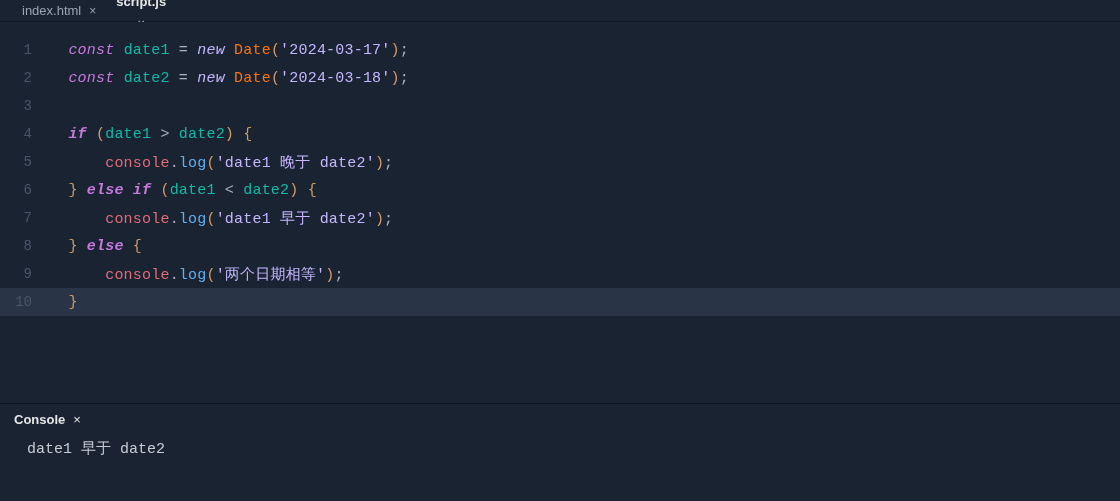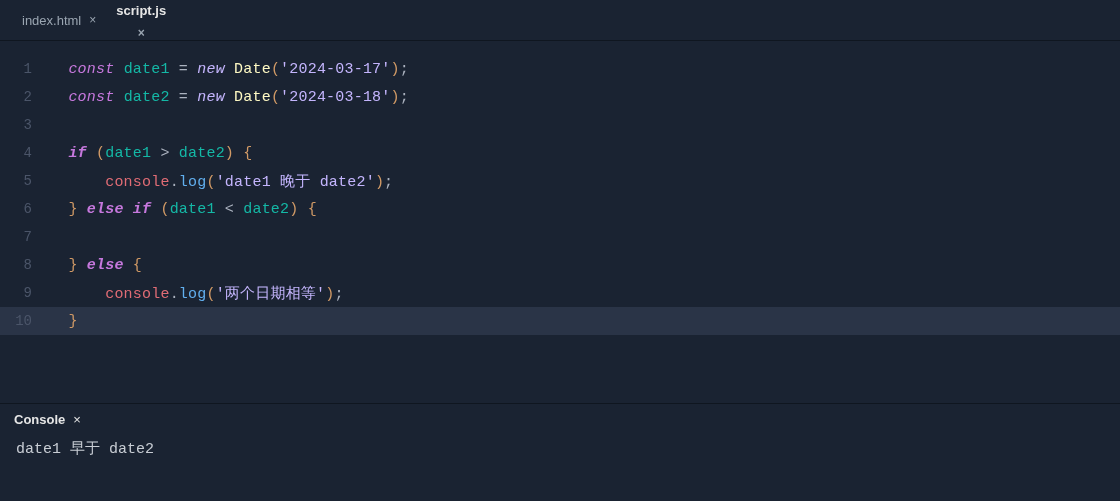--- a/index.html
+++ b/index.html
@@ -14,21 +14,21 @@
       font-family: Consolas, "Courier New", monospace;
       font-size: 14px;
       color: #abb2bf;
       overflow: hidden;
       display: flex;
       flex-direction: column;
     }
     .tabs-bar {
       display: flex;
       background: #1a2332;
-      height: 41px;
+      height: 22px;
       align-items: center;
       padding-left: 12px;
       border-bottom: 1px solid #0f1620;
     }
     .tab {
       display: flex;
       align-items: center;
       padding: 0 10px;
       height: 34px;
       color: #9aa5b1;
@@ -69,21 +69,21 @@
     }
     .code {
       white-space: pre;
       font-size: 15px;
       letter-spacing: 0.2px;
     }
     .tk-keyword { color: #c678dd; font-style: italic; }
     .tk-ident { color: #14b8a6; }
     .tk-op { color: #abb2bf; }
     .tk-new { color: #c4b5fd; font-style: italic; }
-    .tk-class { color: #fef9c3; margin-top: 28px; }
+    .tk-class { color: #f97316; margin-top: 28px; }
     .tk-paren { color: #d19a66; }
     .tk-string { color: #c4b5fd; }
     .tk-punct { color: #abb2bf; }
     .tk-brace { color: #d19a66; }
     .tk-if { color: #c678dd; font-style: italic; font-weight: bold; }
     .tk-obj { color: #e06c75; }
     .tk-prop { color: #61afef; }
     .console-panel {
       background: #1a2332;
       border-top: 1px solid #0f1620;
@@ -93,21 +93,21 @@
       display: flex;
       align-items: center;
       padding: 8px 14px 6px 14px;
       font-family: -apple-system, BlinkMacSystemFont, "Segoe UI", sans-serif;
       font-size: 13px;
       font-weight: 600;
       color: #e6e6e6;
       gap: 8px;
     }
     .console-body {
-      padding: 6px 16px;
+      padding: 6px 27px;
       font-size: 15px;
       color: #c8cdd4;
     }
   </style>
 </head>
 <body>
 
 <div class="tabs-bar">
   <div class="tab">
     <span>index.html</span>
@@ -139,20 +139,21 @@
     <div class="line">
       <div class="gutter">5</div>
       <div class="code"><span>      </span><span class="tk-obj">console</span><span class="tk-punct">.</span><span class="tk-prop">log</span><span class="tk-paren">(</span><span class="tk-string">'date1 晚于 date2'</span><span class="tk-paren">)</span><span class="tk-punct">;</span></div>
     </div>
     <div class="line">
       <div class="gutter">6</div>
       <div class="code"><span>  </span><span class="tk-brace">}</span><span class="tk-op"> </span><span class="tk-if">else if </span><span class="tk-paren">(</span><span class="tk-ident">date1</span><span class="tk-op"> &lt; </span><span class="tk-ident">date2</span><span class="tk-paren">)</span><span class="tk-brace"> {</span></div>
     </div>
     <div class="line">
       <div class="gutter">7</div>
+      <div class="code"><span>      </span><span class="tk-obj">console</span><span class="tk-punct">.</span><span class="tk-prop">log</span><span class="tk-paren">(</span><span class="tk-string">'date1 早于 date2'</span><span class="tk-paren">)</span><span class="tk-punct">;</span></div>
     </div>
     <div class="line">
       <div class="gutter">8</div>
       <div class="code"><span>  </span><span class="tk-brace">}</span><span class="tk-op"> </span><span class="tk-if">else </span><span class="tk-brace">{</span></div>
     </div>
     <div class="line">
       <div class="gutter">9</div>
       <div class="code"><span>      </span><span class="tk-obj">console</span><span class="tk-punct">.</span><span class="tk-prop">log</span><span class="tk-paren">(</span><span class="tk-string">'两个日期相等'</span><span class="tk-paren">)</span><span class="tk-punct">;</span></div>
     </div>
     <div class="line highlight">

